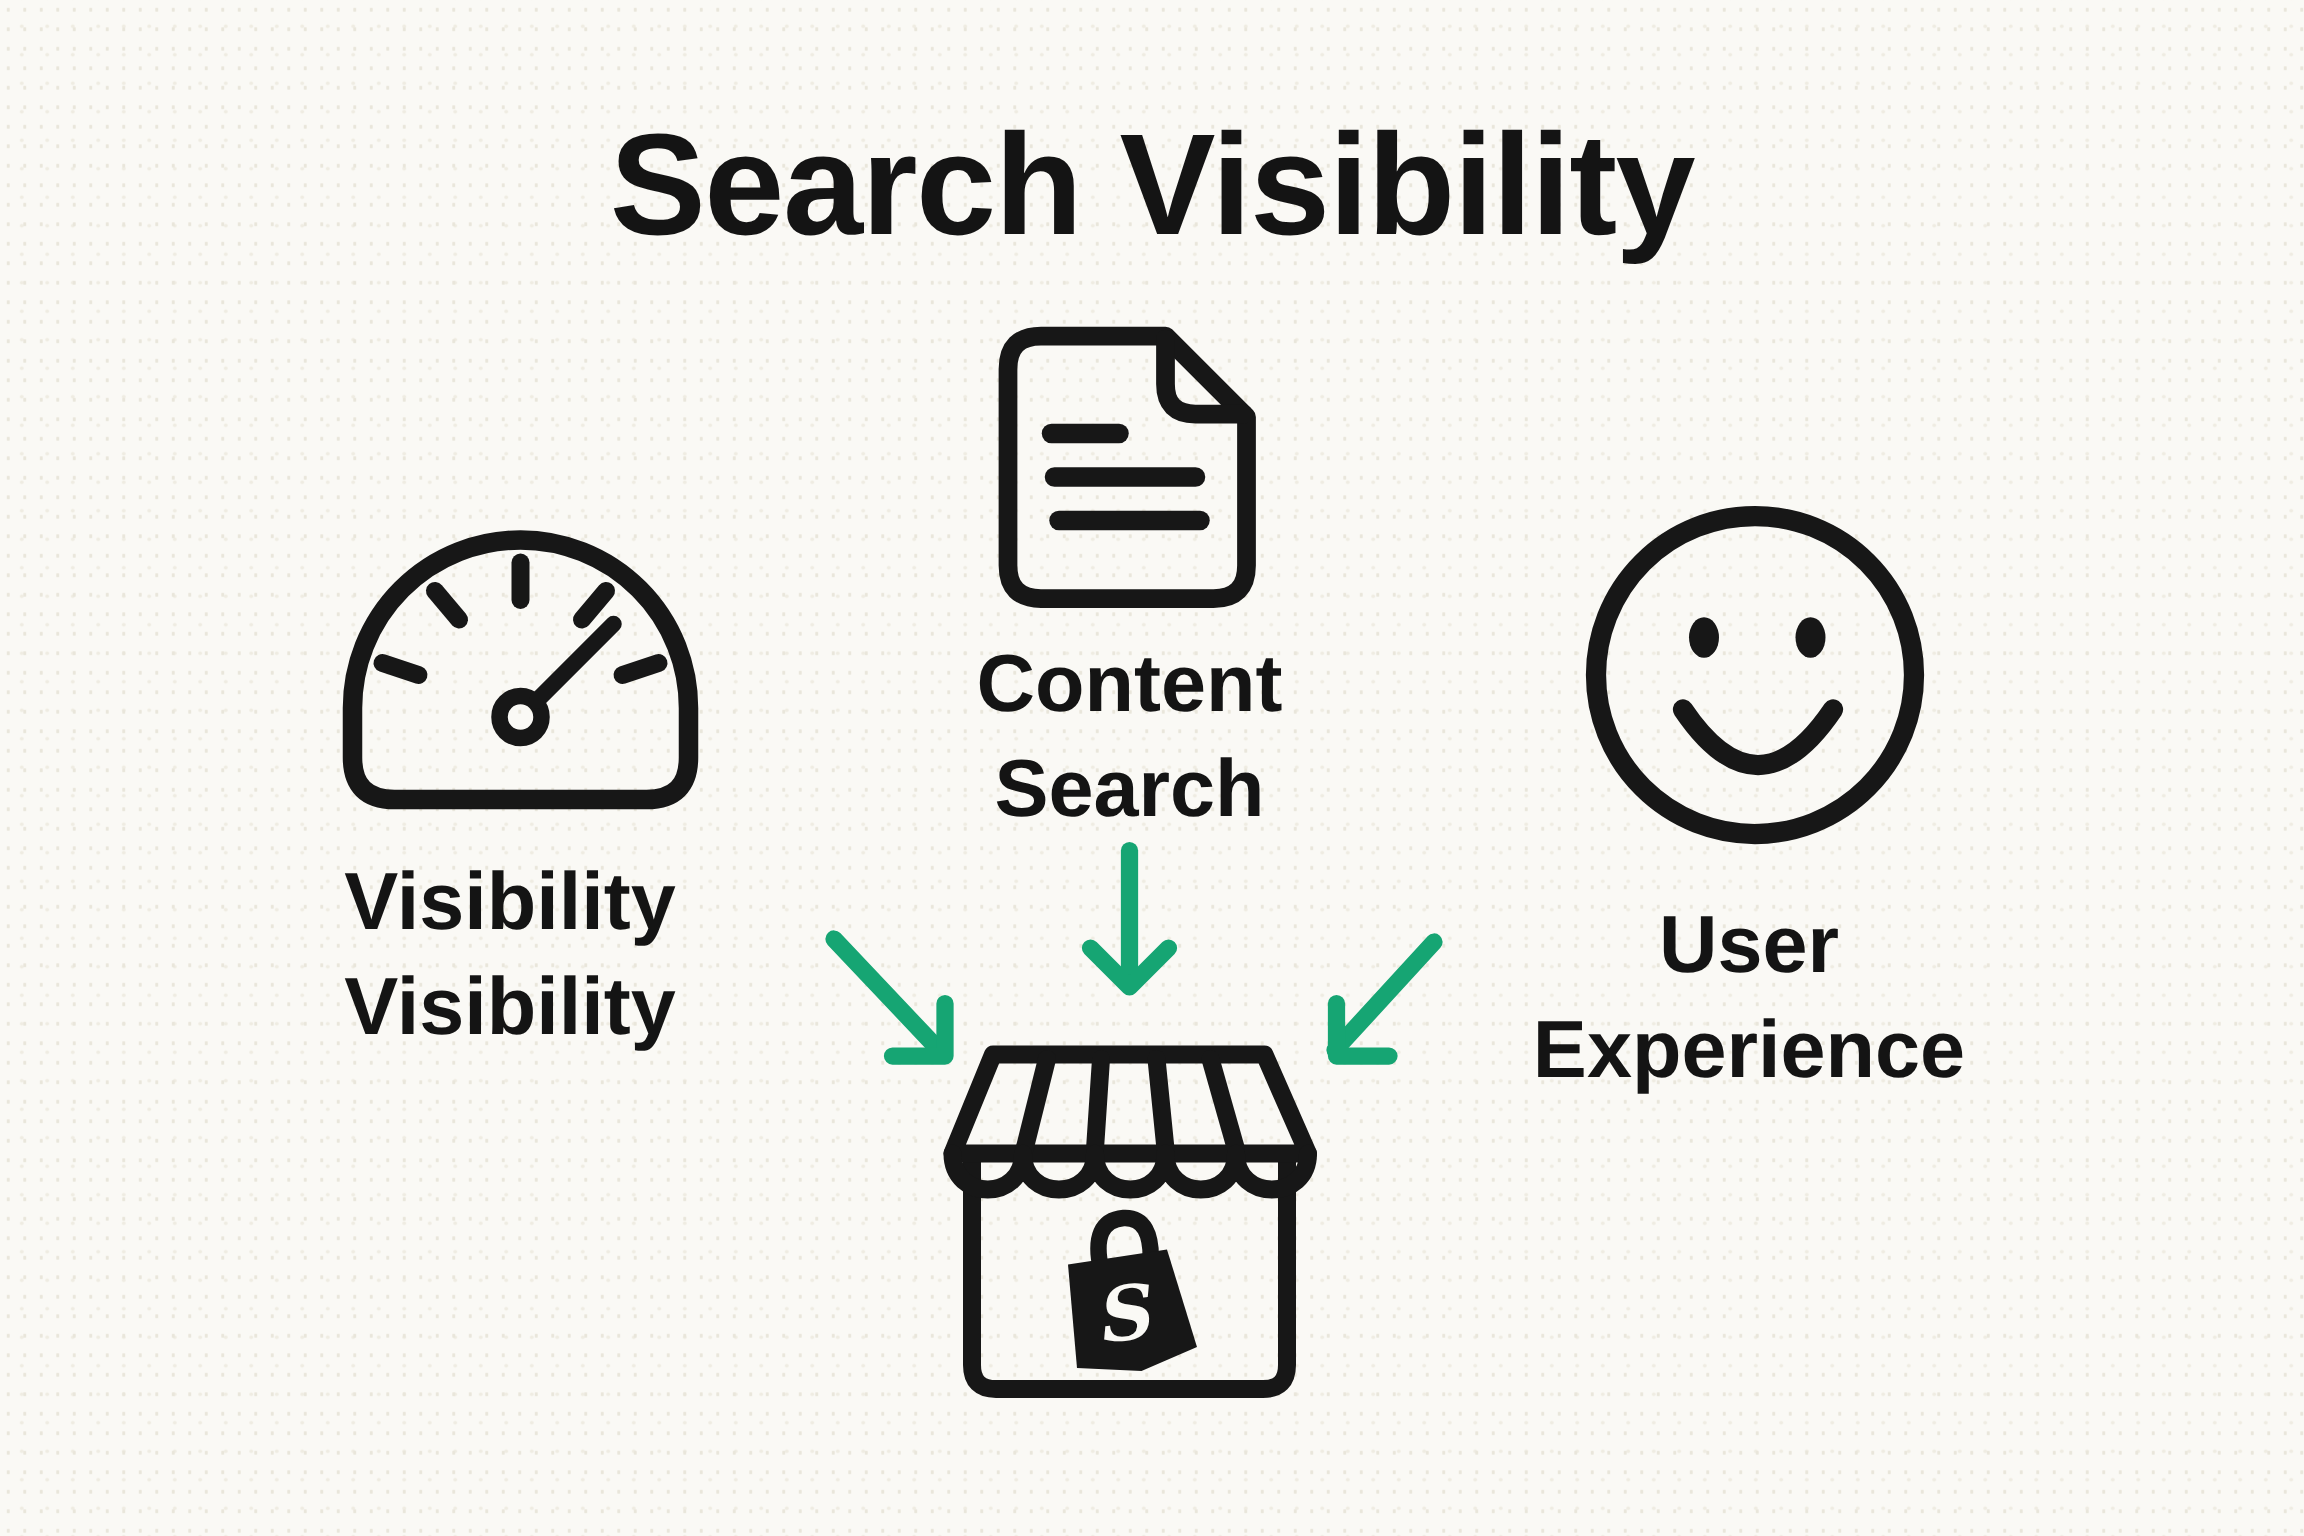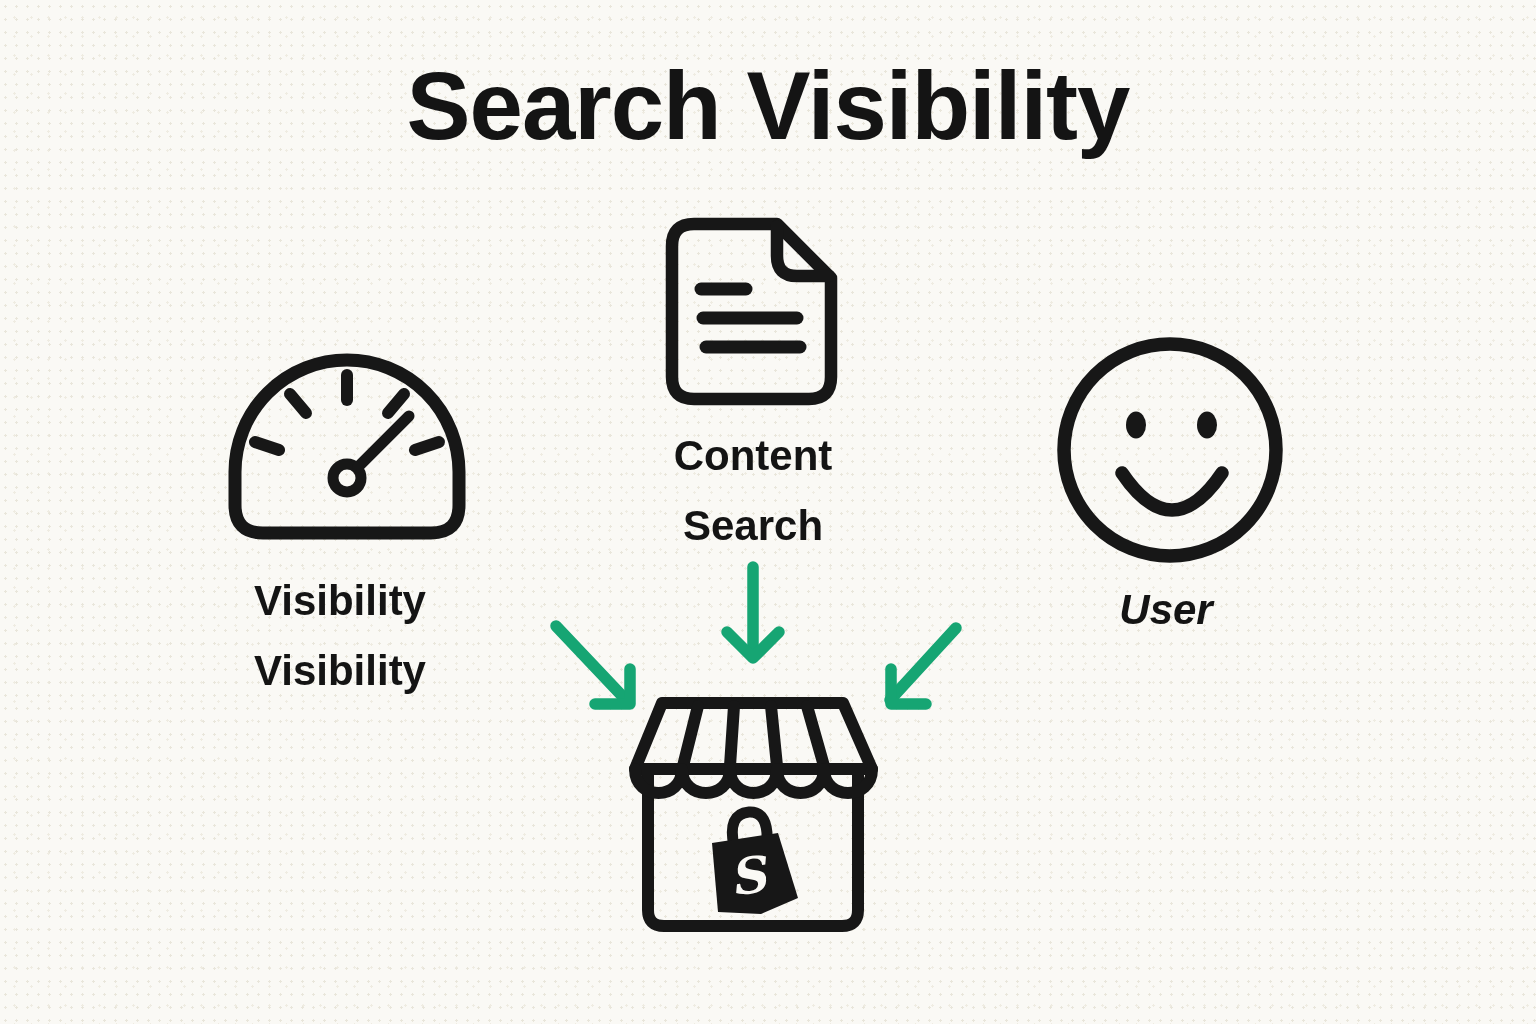--- a/index.html
+++ b/index.html
@@ -8,34 +8,34 @@
     background-color:#faf9f5;
     background-image:
       radial-gradient(#e9e6db 1px, transparent 1.3px),
       radial-gradient(#efece2 1px, transparent 1.3px);
     background-size: 11px 13px, 17px 19px;
     background-position: 0 0, 6px 8px;
     font-family:"Liberation Sans", sans-serif;
     color:#141414;
   }
   .title {
-    position:absolute; top:56px; left:0; width:100%;
+    position:absolute; top:74px; left:0; width:100%;
     text-align:center;
     font-weight:700; font-size:96px; line-height:100px; letter-spacing:-1px;
     color:#141414;
   }
   .label {
     position:absolute; text-align:center;
-    font-weight:700; font-size:42px; line-height:70px;
+    font-weight:700; font-size:54px; line-height:70px;
     color:#141414;
   }
   .label span { display:block; }
   #label-technical { left:120px; top:566px; width:440px; }
   #label-content   { left:570px; top:421px; width:366px; }
-  #label-user      { left:966px; top:575px; width:400px;font-style:italic; }
+  #label-user      { left:966px; top:595px; width:400px; }
   svg.art { position:absolute; inset:0; }
   .stroke { fill:none; stroke:#171717; stroke-linecap:round; stroke-linejoin:round; }
   .fillink { fill:#171717; stroke:none; }
   .green  { fill:none; stroke:#16A573; stroke-width:11.5; stroke-linecap:round; stroke-linejoin:round; }
   .logo-s { font-family:"DejaVu Serif", serif; font-style:italic; font-weight:bold; font-size:50px; fill:#faf9f5; }
 </style>
 </head>
 <body>
 
 <div class="canvas">
@@ -110,15 +110,16 @@
   <div class="label" id="label-technical">
     <span>Visibility</span>
     <span>Visibility</span>
   </div>
   <div class="label" id="label-content">
     <span>Content</span>
     <span>Search</span>
   </div>
   <div class="label" id="label-user">
     <span>User</span>
+    <span>Experience</span>
   </div>
 
 </div>
 
 </body></html>

